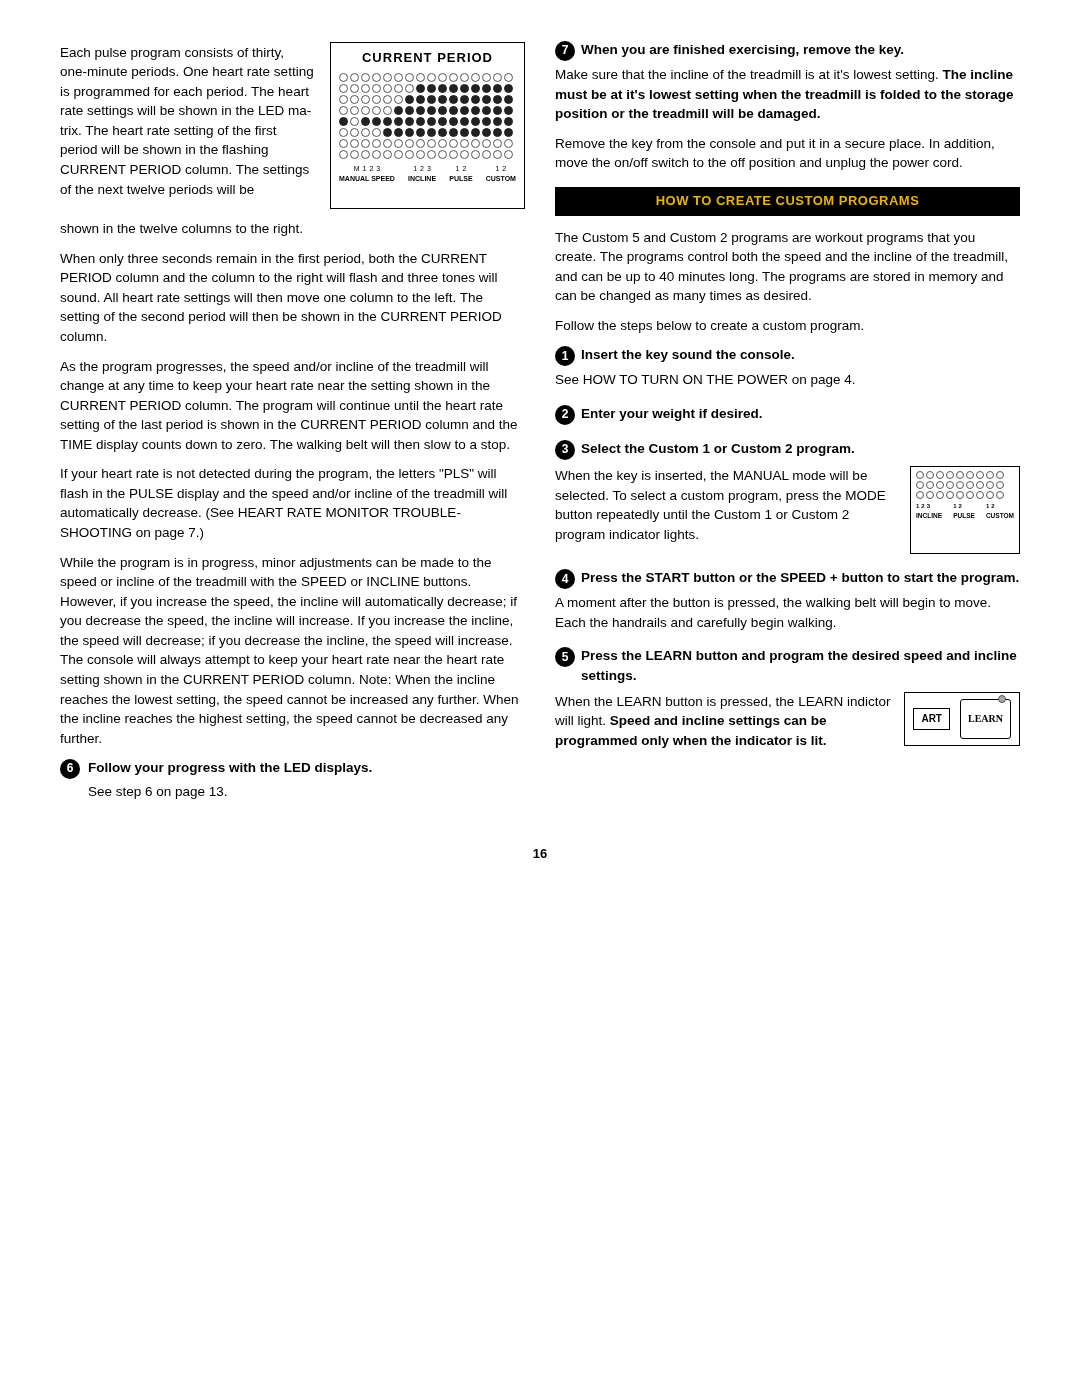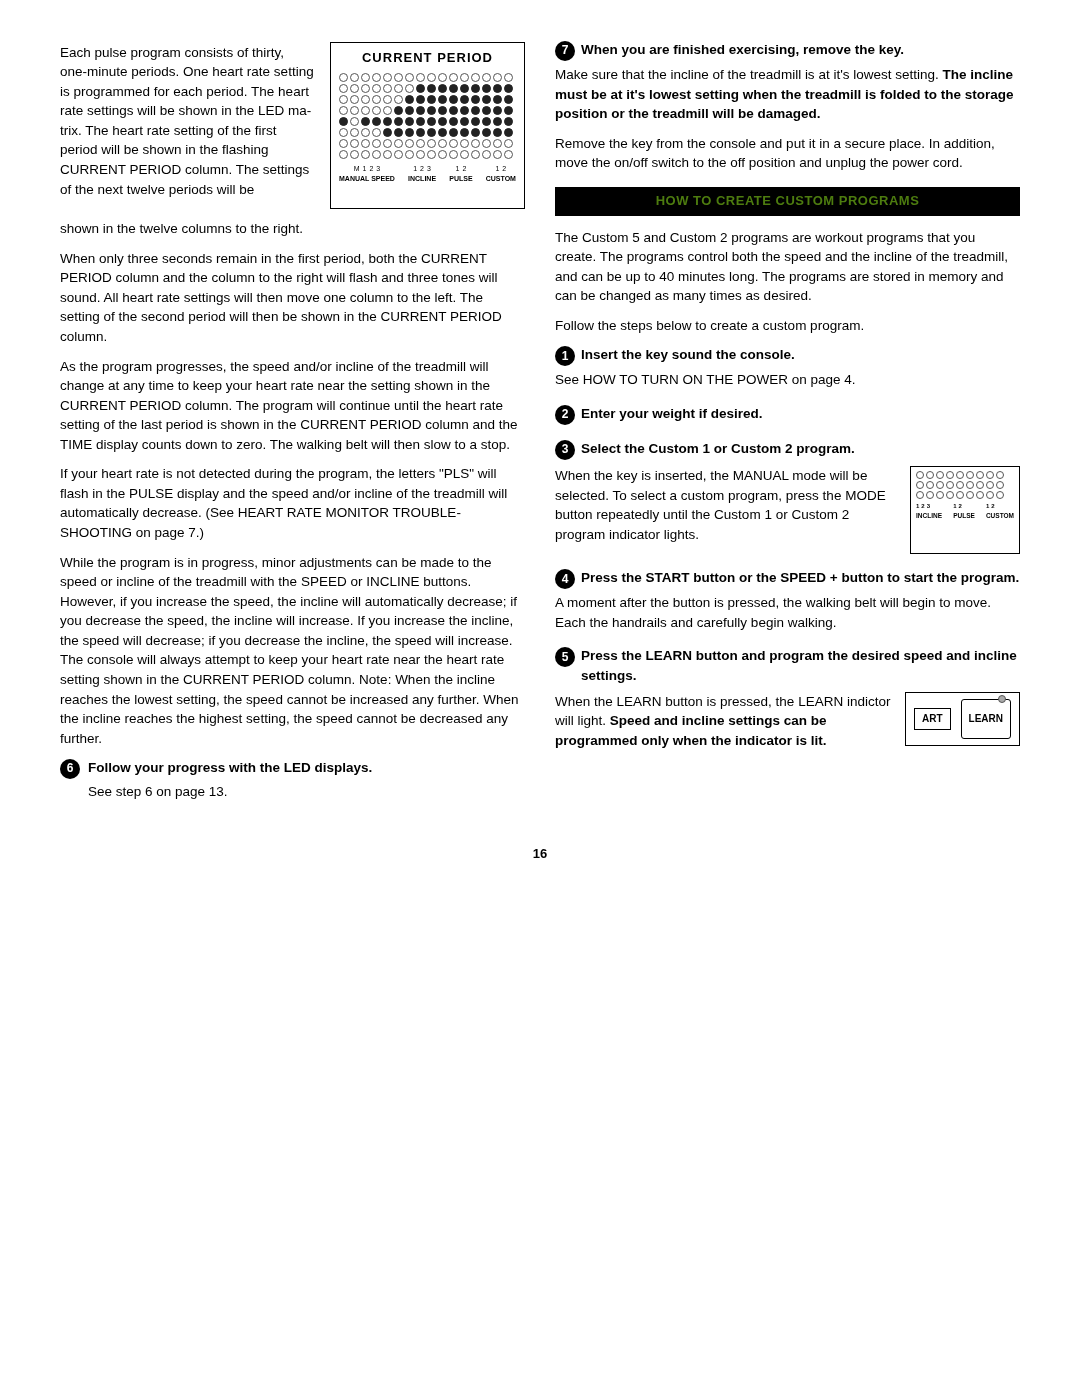--- a/index.html
+++ b/index.html
@@ -123,21 +123,21 @@
       font-weight: bold;
       font-size: 13.5px;
     }
     .step-body {
       margin-left: 0;
       margin-top: 4px;
     }
 
     .section-header-box {
       background: #000;
-      color: #4d7c0f;
+      color: #eab308;
       padding: 5px 10px;
       font-weight: bold;
       font-size: 13px;
       text-align: center;
       margin-bottom: 12px;
       letter-spacing: 0.5px;
     }
 
     .step6-row {
       display: flex;
@@ -220,20 +220,21 @@
     }
     .learn-btn {
       border: 1.5px solid #000;
       border-radius: 3px;
       padding: 12px 7px;
       font-size: 10px;
       font-weight: bold;
       text-align: center;
       min-width: 50px;
       position: relative;
+      font-family: Liberation Serif, serif;
     }
     .learn-indicator {
       width: 8px;
       height: 8px;
       border-radius: 50%;
       background: #aaa;
       border: 1px solid #555;
       position: absolute;
       top: -5px;
       right: 4px;

